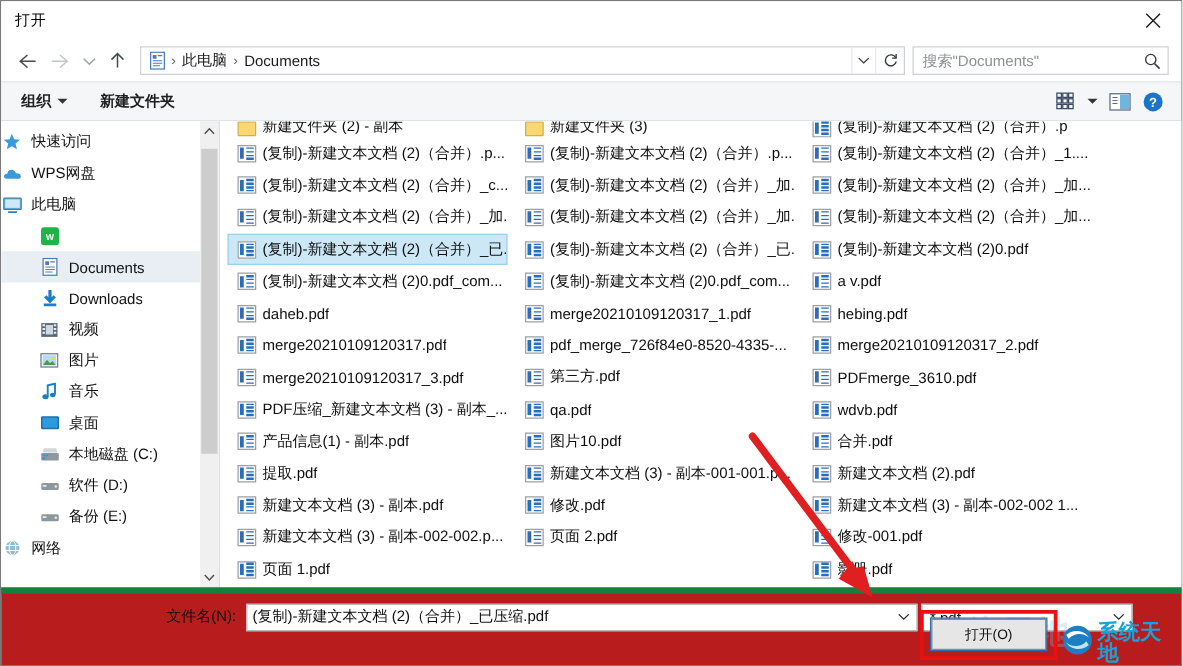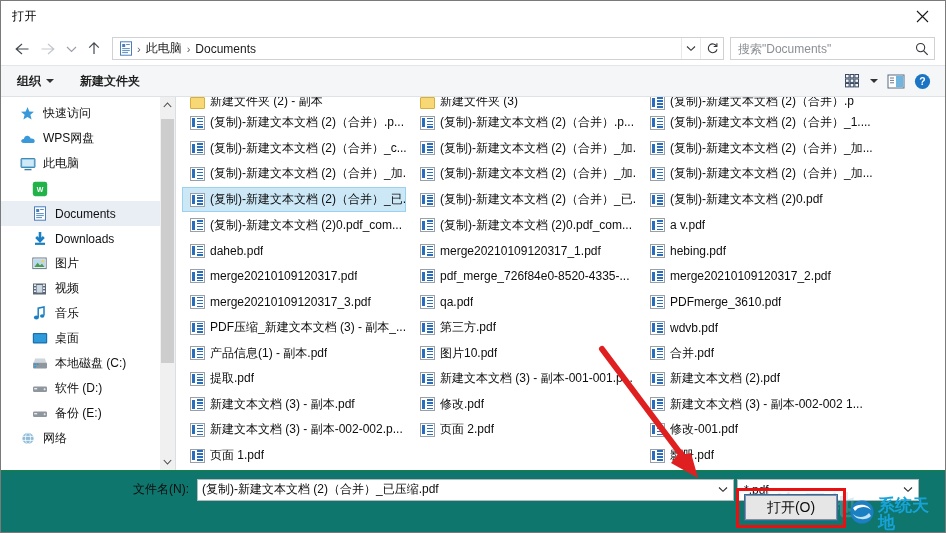--- a/index.html
+++ b/index.html
@@ -135,21 +135,20 @@
     background: #ffffff;
     position: relative;
     overflow: hidden;
     border-right: 0;
   }
   .sb-list { padding-top: 4px; }
   .sb-item {
     height: 25px;
     display: flex; align-items: center;
     font-size: 12px; color: #101010;
-    padding-left: 18px;
     white-space: nowrap;
   }
   .sb-item.indent1 { padding-left: 30px; }
   .sb-item.selected { background: #e8eef4; }
   .sb-ico {
     width: 17px; flex: 0 0 17px; height: 16px;
     display: flex; align-items: center; justify-content: center;
     margin-right: 7px;
   }
   .sb-label { overflow: hidden; text-overflow: ellipsis; }
@@ -210,22 +209,22 @@
   
   .pdficon { width: 15px; height: 14px; background: #ffffff; border: 1px solid #9aa0a6; display: flex; align-items: center; padding: 1px; }
   .pdficon .blk { width: 4px; height: 9px; background: #2a6ebb; margin-right: 1.5px; }
   .pdficon .lns { display: flex; flex-direction: column; gap: 1.5px; }
   .pdficon .lns i { display: block; width: 6px; height: 1.4px; background: #2a6ebb; }
   .foldericon { width: 15px; height: 12px; background: #f8d775; border: 1px solid #d8ae3d; border-radius: 1px; }
 
   
   .footer {
     flex: 0 0 62px; height: 62px;
-    background: #0f766e;
-    border-top: 1px solid #15803d;
+    background: #b91c1c;
+    border-top: 5px solid #15803d;
     position: relative;
   }
   .fn-row {
     position: absolute; left: 0; top: 7px;
     width: 100%; height: 23px;
     display: flex; align-items: center;
   }
   .fn-label {
     width: 196px; text-align: right; padding-right: 8px;
     font-size: 12px; color: #0d0d0d;
@@ -236,37 +235,37 @@
     display: flex; align-items: center;
     padding: 0 2px 0 4px;
   }
   .fn-input input {
     flex: 1 1 auto; border: 0; outline: 0;
     font-family: inherit; font-size: 12px; color: #0d0d0d;
     background: transparent; min-width: 0;
   }
   .fn-drop { flex: 0 0 17px; display: flex; align-items: center; justify-content: center; color: #2b2b2b; }
   .ft-combo {
-    width: 182px; height: 22px; margin-left: 3px;
+    width: 169px; height: 22px; margin-left: 3px;
     border: 1px solid #b6b9bc; background: #ffffff;
     display: flex; align-items: center;
     padding: 0 2px 0 6px;
   }
   .ft-combo .val { flex: 1 1 auto; font-size: 12px; color: #0d0d0d; }
   .ft-combo .drop { flex: 0 0 17px; display:flex; align-items:center; justify-content:center; color:#2b2b2b; }
 
   .open-btn {
     position: absolute;
     left: 744px; top: 494px;
     width: 92px; height: 25px;
     background: #e6e6e6;
     border: 1px solid #8a8f94;
     outline: 1px solid #2f6ba8;
     display: flex; align-items: center; justify-content: center;
-    font-size: 14px; color: #0d0d0d;
+    font-size: 11px; color: #0d0d0d;
   }
   .open-annot {
     position: absolute;
     left: 735px; top: 487px;
     width: 110px; height: 40px;
     border: 3px solid #e81010;
     pointer-events: none;
   }
 
   
@@ -456,45 +455,45 @@
             <span class="sb-ico">
               <svg width="14" height="15" viewBox="0 0 14 15">
                 <path d="M7 1 L7 8.6 M3.2 6 L7 10 L10.8 6" stroke="#1b7fc4" stroke-width="2.6" fill="none"></path>
                 <path d="M2 12.8 H12" stroke="#1b7fc4" stroke-width="2.2"></path>
               </svg>
             </span>
             <span class="sb-label">Downloads</span>
           </div>
           <div class="sb-item indent1">
             <span class="sb-ico">
-              <svg width="15" height="13" viewBox="0 0 15 13">
-                <rect x="0.8" y="1" width="13.4" height="10.6" fill="#fff" stroke="#6a7a8a" stroke-width="1"></rect>
-                <rect x="2" y="2.2" width="11" height="8.2" fill="#b9d9ee"></rect>
-                <path d="M2.4 10 L5.6 5.8 L8 8.5 L10 6.8 L12.4 10 Z" fill="#4c9a4c"></path>
-                <circle cx="10.6" cy="4.3" r="1.2" fill="#f2d24a"></circle>
-              </svg>
-            </span>
-            <span class="sb-label">图片</span>
-          </div>
-          <div class="sb-item indent1">
-            <span class="sb-ico">
               <svg width="15" height="14" viewBox="0 0 15 14">
                 <rect x="1" y="1.5" width="13" height="11" fill="#5a6878"></rect>
                 <g fill="#e8eef3">
                   <rect x="2" y="2.4" width="2" height="1.6"></rect>
                   <rect x="2" y="5.4" width="2" height="1.6"></rect>
                   <rect x="2" y="8.4" width="2" height="1.6"></rect>
                   <rect x="11" y="2.4" width="2" height="1.6"></rect>
                   <rect x="11" y="5.4" width="2" height="1.6"></rect>
                   <rect x="11" y="8.4" width="2" height="1.6"></rect>
                 </g>
                 <rect x="4.6" y="3" width="5.8" height="7.6" fill="#cfd9e3"></rect>
               </svg>
             </span>
             <span class="sb-label">视频</span>
+          </div>
+          <div class="sb-item indent1">
+            <span class="sb-ico">
+              <svg width="15" height="13" viewBox="0 0 15 13">
+                <rect x="0.8" y="1" width="13.4" height="10.6" fill="#fff" stroke="#6a7a8a" stroke-width="1"></rect>
+                <rect x="2" y="2.2" width="11" height="8.2" fill="#b9d9ee"></rect>
+                <path d="M2.4 10 L5.6 5.8 L8 8.5 L10 6.8 L12.4 10 Z" fill="#4c9a4c"></path>
+                <circle cx="10.6" cy="4.3" r="1.2" fill="#f2d24a"></circle>
+              </svg>
+            </span>
+            <span class="sb-label">图片</span>
           </div>
           <div class="sb-item indent1">
             <span class="sb-ico">
               <svg width="13" height="15" viewBox="0 0 13 15">
                 <path d="M5.2 11 V2.2 L11 1 V9.6" stroke="#1b7fc4" stroke-width="1.5" fill="none"></path>
                 <ellipse cx="3.4" cy="11.4" rx="2.5" ry="2" fill="#1b7fc4"></ellipse>
                 <ellipse cx="9.2" cy="10" rx="2.2" ry="1.8" fill="#1b7fc4"></ellipse>
               </svg>
             </span>
             <span class="sb-label">音乐</span>
@@ -885,35 +884,35 @@
                 <span class="pdficon">
                   <span class="blk"></span>
                   <span class="lns">
                     <i></i>
                     <i></i>
                     <i></i>
                     <i></i>
                   </span>
                 </span>
               </span>
+              <span class="fl-name">第三方.pdf</span>
+            </div>
+            <div class="fl-row">
+              <span class="fl-ico">
+                <span class="pdficon">
+                  <span class="blk"></span>
+                  <span class="lns">
+                    <i></i>
+                    <i></i>
+                    <i></i>
+                    <i></i>
+                  </span>
+                </span>
+              </span>
               <span class="fl-name">qa.pdf</span>
-            </div>
-            <div class="fl-row">
-              <span class="fl-ico">
-                <span class="pdficon">
-                  <span class="blk"></span>
-                  <span class="lns">
-                    <i></i>
-                    <i></i>
-                    <i></i>
-                    <i></i>
-                  </span>
-                </span>
-              </span>
-              <span class="fl-name">第三方.pdf</span>
             </div>
             <div class="fl-row">
               <span class="fl-ico">
                 <span class="pdficon">
                   <span class="blk"></span>
                   <span class="lns">
                     <i></i>
                     <i></i>
                     <i></i>
                     <i></i>

